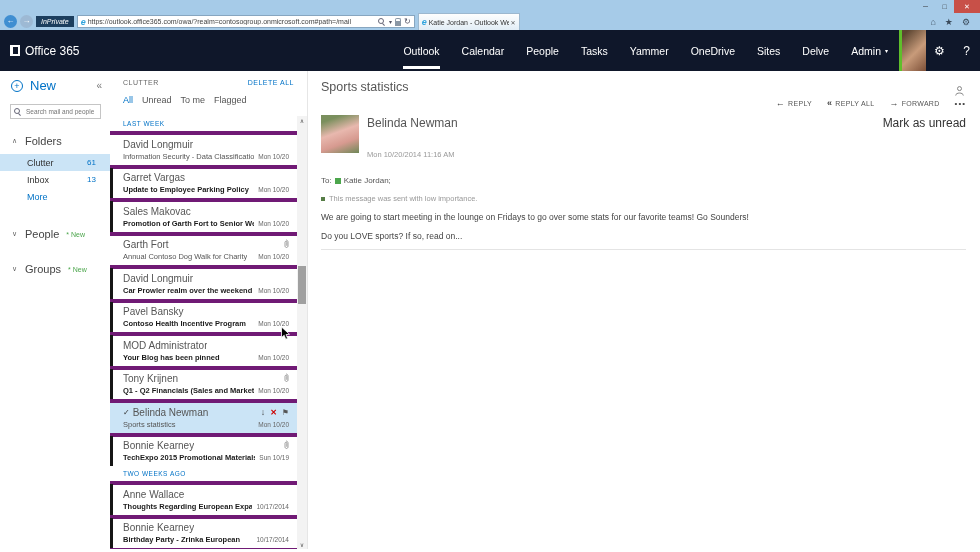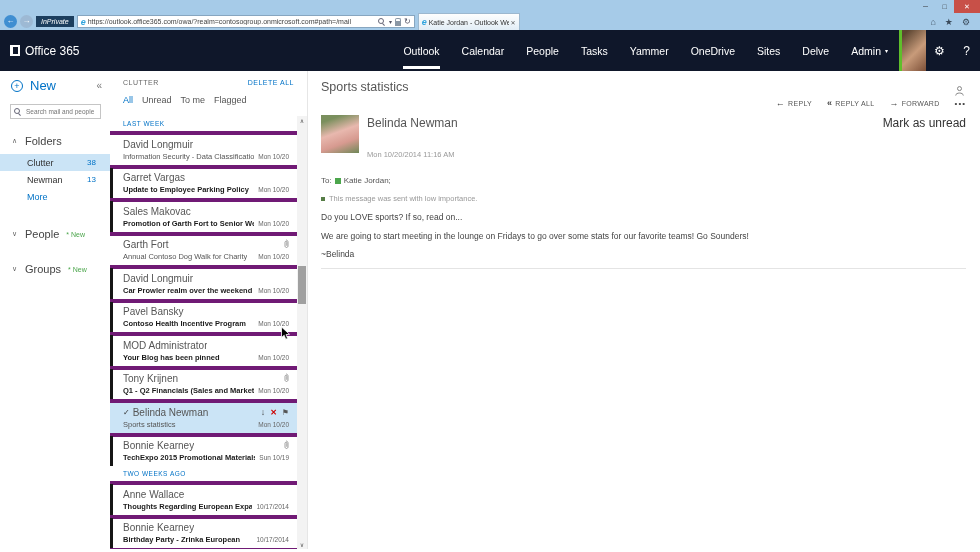--- a/index.html
+++ b/index.html
@@ -201,24 +201,24 @@
         <span class="mag"></span>
         <input placeholder="Search mail and people" style="">
       </div>
       <div class="tree-h">
         <span class="chev">∧</span>
         <span>Folders</span>
       </div>
       <div id="folder-list">
           <div class="folder-row sel">
             <span class="fl-label">Clutter</span>
-            <span class="count">38</span>
+            <span class="count">61</span>
           </div>
           <div class="folder-row">
-            <span class="fl-label">Newman</span>
+            <span class="fl-label">Inbox</span>
             <span class="count">13</span>
           </div>
           <div class="folder-row link">
             <span class="fl-label">More</span>
           </div>
         </div>
       <div class="side-section">
         <span class="chev">∨</span>
         <span>People</span>
         <span class="new-badge"><span>*</span> <span>New</span></span>
@@ -434,23 +434,22 @@
       <div class="rd-to">
         <span>To:</span>
         <span class="presence"></span>
         <span>Katie Jordan;</span>
       </div>
       <div class="rd-importance">
         <span class="imp-dot"></span>
         <span>This message was sent with low importance.</span>
       </div>
       <div class="rd-body">
+        <p>We are going to start meeting in the lounge on Fridays to go over some stats for our favorite teams!  Go Sounders!</p>
         <p>Do you LOVE sports?  If so, read on...</p>
-        <p>We are going to start meeting in the lounge on Fridays to go over some stats for our favorite teams!  Go Sounders!</p>
-        <p>~Belinda</p>
       </div>
       <div class="rd-divider"></div>
     </div>
   </div>
 
   <div class="tb-gap"></div>
 
   <div class="taskbar">
     <div class="tb-stripes"></div>
     <div class="tb-btn">

